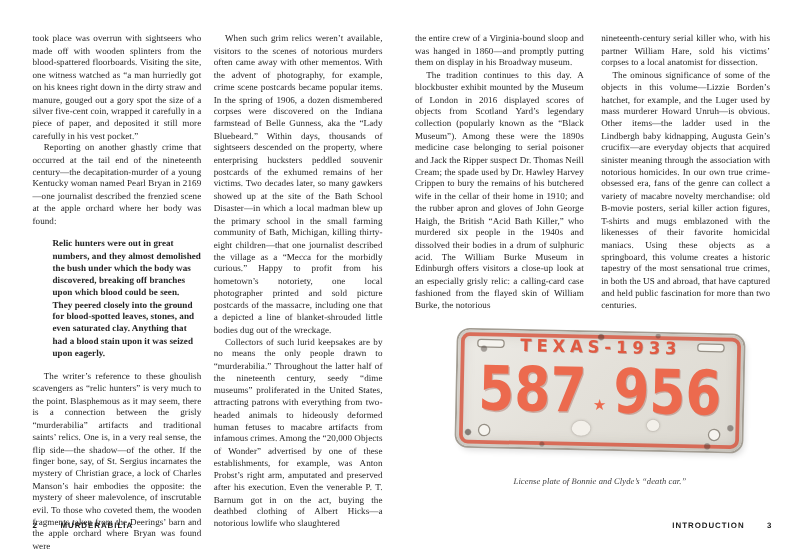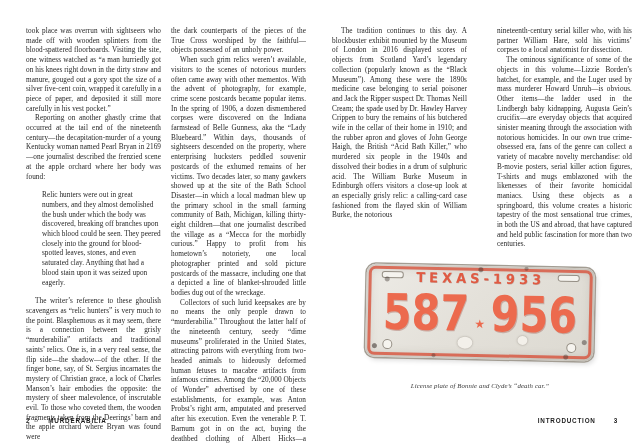--- a/index.html
+++ b/index.html
@@ -12,23 +12,23 @@
   .col{
     position:absolute;top:27px;width:135px;
     font-size:7.25px;line-height:9.7px;text-align:justify;
     letter-spacing:0.05px;
   }
   .col p{margin:0;text-indent:9px;}
   .col p.cont{text-indent:0;}
   #col1{left:26px}
   #col2{left:171px}
   #col3{left:332px}
-  #col4{left:497px}
+  #col4{left:481px}
   .pullquote{
-    font-weight:normal;margin:9px 0 9px 16px;
+    font-weight:bold;margin:9px 0 9px 16px;
     text-align:left;line-height:9.7px;
   }
   
   .figure{position:absolute;left:363px;top:266px;width:234px;margin:0;}
   .plate-wrap{transform:rotate(1.2deg);}
   .plate{
     position:relative;width:228px;height:93px;margin:0 auto;
     background:linear-gradient(135deg,#edebe6 0%,#e4e1da 45%,#dcd9d1 100%);
     border-radius:9px;
     box-shadow:0 0 0 1.5px #a39d93, 2px 3px 5px rgba(0,0,0,0.15),
@@ -96,26 +96,26 @@
 <body>
 
 <section class="col" id="col1">
   <p class="cont">took place was overrun with sightseers who made off with wooden splinters from the blood-spattered floorboards. Visiting the site, one witness watched as “a man hurriedly got on his knees right down in the dirty straw and manure, gouged out a gory spot the size of a silver five-cent coin, wrapped it carefully in a piece of paper, and deposited it still more carefully in his vest pocket.”</p>
   <p>Reporting on another ghastly crime that occurred at the tail end of the nineteenth century—the decapitation-murder of a young Kentucky woman named Pearl Bryan in 2169—one journalist described the frenzied scene at the apple orchard where her body was found:</p>
   <blockquote class="pullquote">Relic hunters were out in great numbers, and they almost demolished the bush under which the body was discovered, breaking off branches upon which blood could be seen. They peered closely into the ground for blood-spotted leaves, stones, and even saturated clay. Anything that had a blood stain upon it was seized upon eagerly.</blockquote>
   <p>The writer’s reference to these ghoulish scavengers as “relic hunters” is very much to the point. Blasphemous as it may seem, there is a connection between the grisly “murderabilia” artifacts and traditional saints’ relics. One is, in a very real sense, the flip side—the shadow—of the other. If the finger bone, say, of St. Sergius incarnates the mystery of Christian grace, a lock of Charles Manson’s hair embodies the opposite: the mystery of sheer malevolence, of inscrutable evil. To those who coveted them, the wooden fragments taken from the Deerings’ barn and the apple orchard where Bryan was found were</p>
 </section>
 
 <section class="col" id="col2">
-  <p class="cont">the dark counterparts of the pieces of the True Cross worshiped by the faithful—objects possessed of an unholy power.</p>
   <p>When such grim relics weren’t available, visitors to the scenes of notorious murders often came away with other mementos. With the advent of photography, for example, crime scene postcards became popular items. In the spring of 1906, a dozen dismembered corpses were discovered on the Indiana farmstead of Belle Gunness, aka the “Lady Bluebeard.” Within days, thousands of sightseers descended on the property, where enterprising hucksters peddled souvenir postcards of the exhumed remains of her victims. Two decades later, so many gawkers showed up at the site of the Bath School Disaster—in which a local madman blew up the primary school in the small farming community of Bath, Michigan, killing thirty-eight children—that one journalist described the village as a “Mecca for the morbidly curious.” Happy to profit from his hometown’s notoriety, one local photographer printed and sold picture postcards of the massacre, including one that a depicted a line of blanket-shrouded little bodies dug out of the wreckage.</p>
   <p>Collectors of such lurid keepsakes are by no means the only people drawn to “murderabilia.” Throughout the latter half of the nineteenth century, seedy “dime museums” proliferated in the United States, attracting patrons with everything from two-headed animals to hideously deformed human fetuses to macabre artifacts from infamous crimes. Among the “20,000 Objects of Wonder” advertised by one of these establishments, for example, was Anton Probst’s right arm, amputated and preserved after his execution. Even the venerable P. T. Barnum got in on the act, buying the deathbed clothing of Albert Hicks—a notorious lowlife who slaughtered</p>
 </section>
 
 <section class="col" id="col3">
+  <p class="cont">the entire crew of a Virginia-bound sloop and was hanged in 1860—and promptly putting them on display in his Broadway museum.</p>
   <p>The tradition continues to this day. A blockbuster exhibit mounted by the Museum of London in 2016 displayed scores of objects from Scotland Yard’s legendary collection (popularly known as the “Black Museum”). Among these were the 1890s medicine case belonging to serial poisoner and Jack the Ripper suspect Dr. Thomas Neill Cream; the spade used by Dr. Hawley Harvey Crippen to bury the remains of his butchered wife in the cellar of their home in 1910; and the rubber apron and gloves of John George Haigh, the British “Acid Bath Killer,” who murdered six people in the 1940s and dissolved their bodies in a drum of sulphuric acid. The William Burke Museum in Edinburgh offers visitors a close-up look at an especially grisly relic: a calling-card case fashioned from the flayed skin of William Burke, the notorious</p>
 </section>
 
 <section class="col" id="col4">
   <p class="cont">nineteenth-century serial killer who, with his partner William Hare, sold his victims’ corpses to a local anatomist for dissection.</p>
   <p>The ominous significance of some of the objects in this volume—Lizzie Borden’s hatchet, for example, and the Luger used by mass murderer Howard Unruh—is obvious. Other items—the ladder used in the Lindbergh baby kidnapping, Augusta Gein’s crucifix—are everyday objects that acquired sinister meaning through the association with notorious homicides. In our own true crime-obsessed era, fans of the genre can collect a variety of macabre novelty merchandise: old B-movie posters, serial killer action figures, T-shirts and mugs emblazoned with the likenesses of their favorite homicidal maniacs. Using these objects as a springboard, this volume creates a historic tapestry of the most sensational true crimes, in both the US and abroad, that have captured and held public fascination for more than two centuries.</p>
 </section>
 
 <figure class="figure">
   <div class="plate-wrap">

